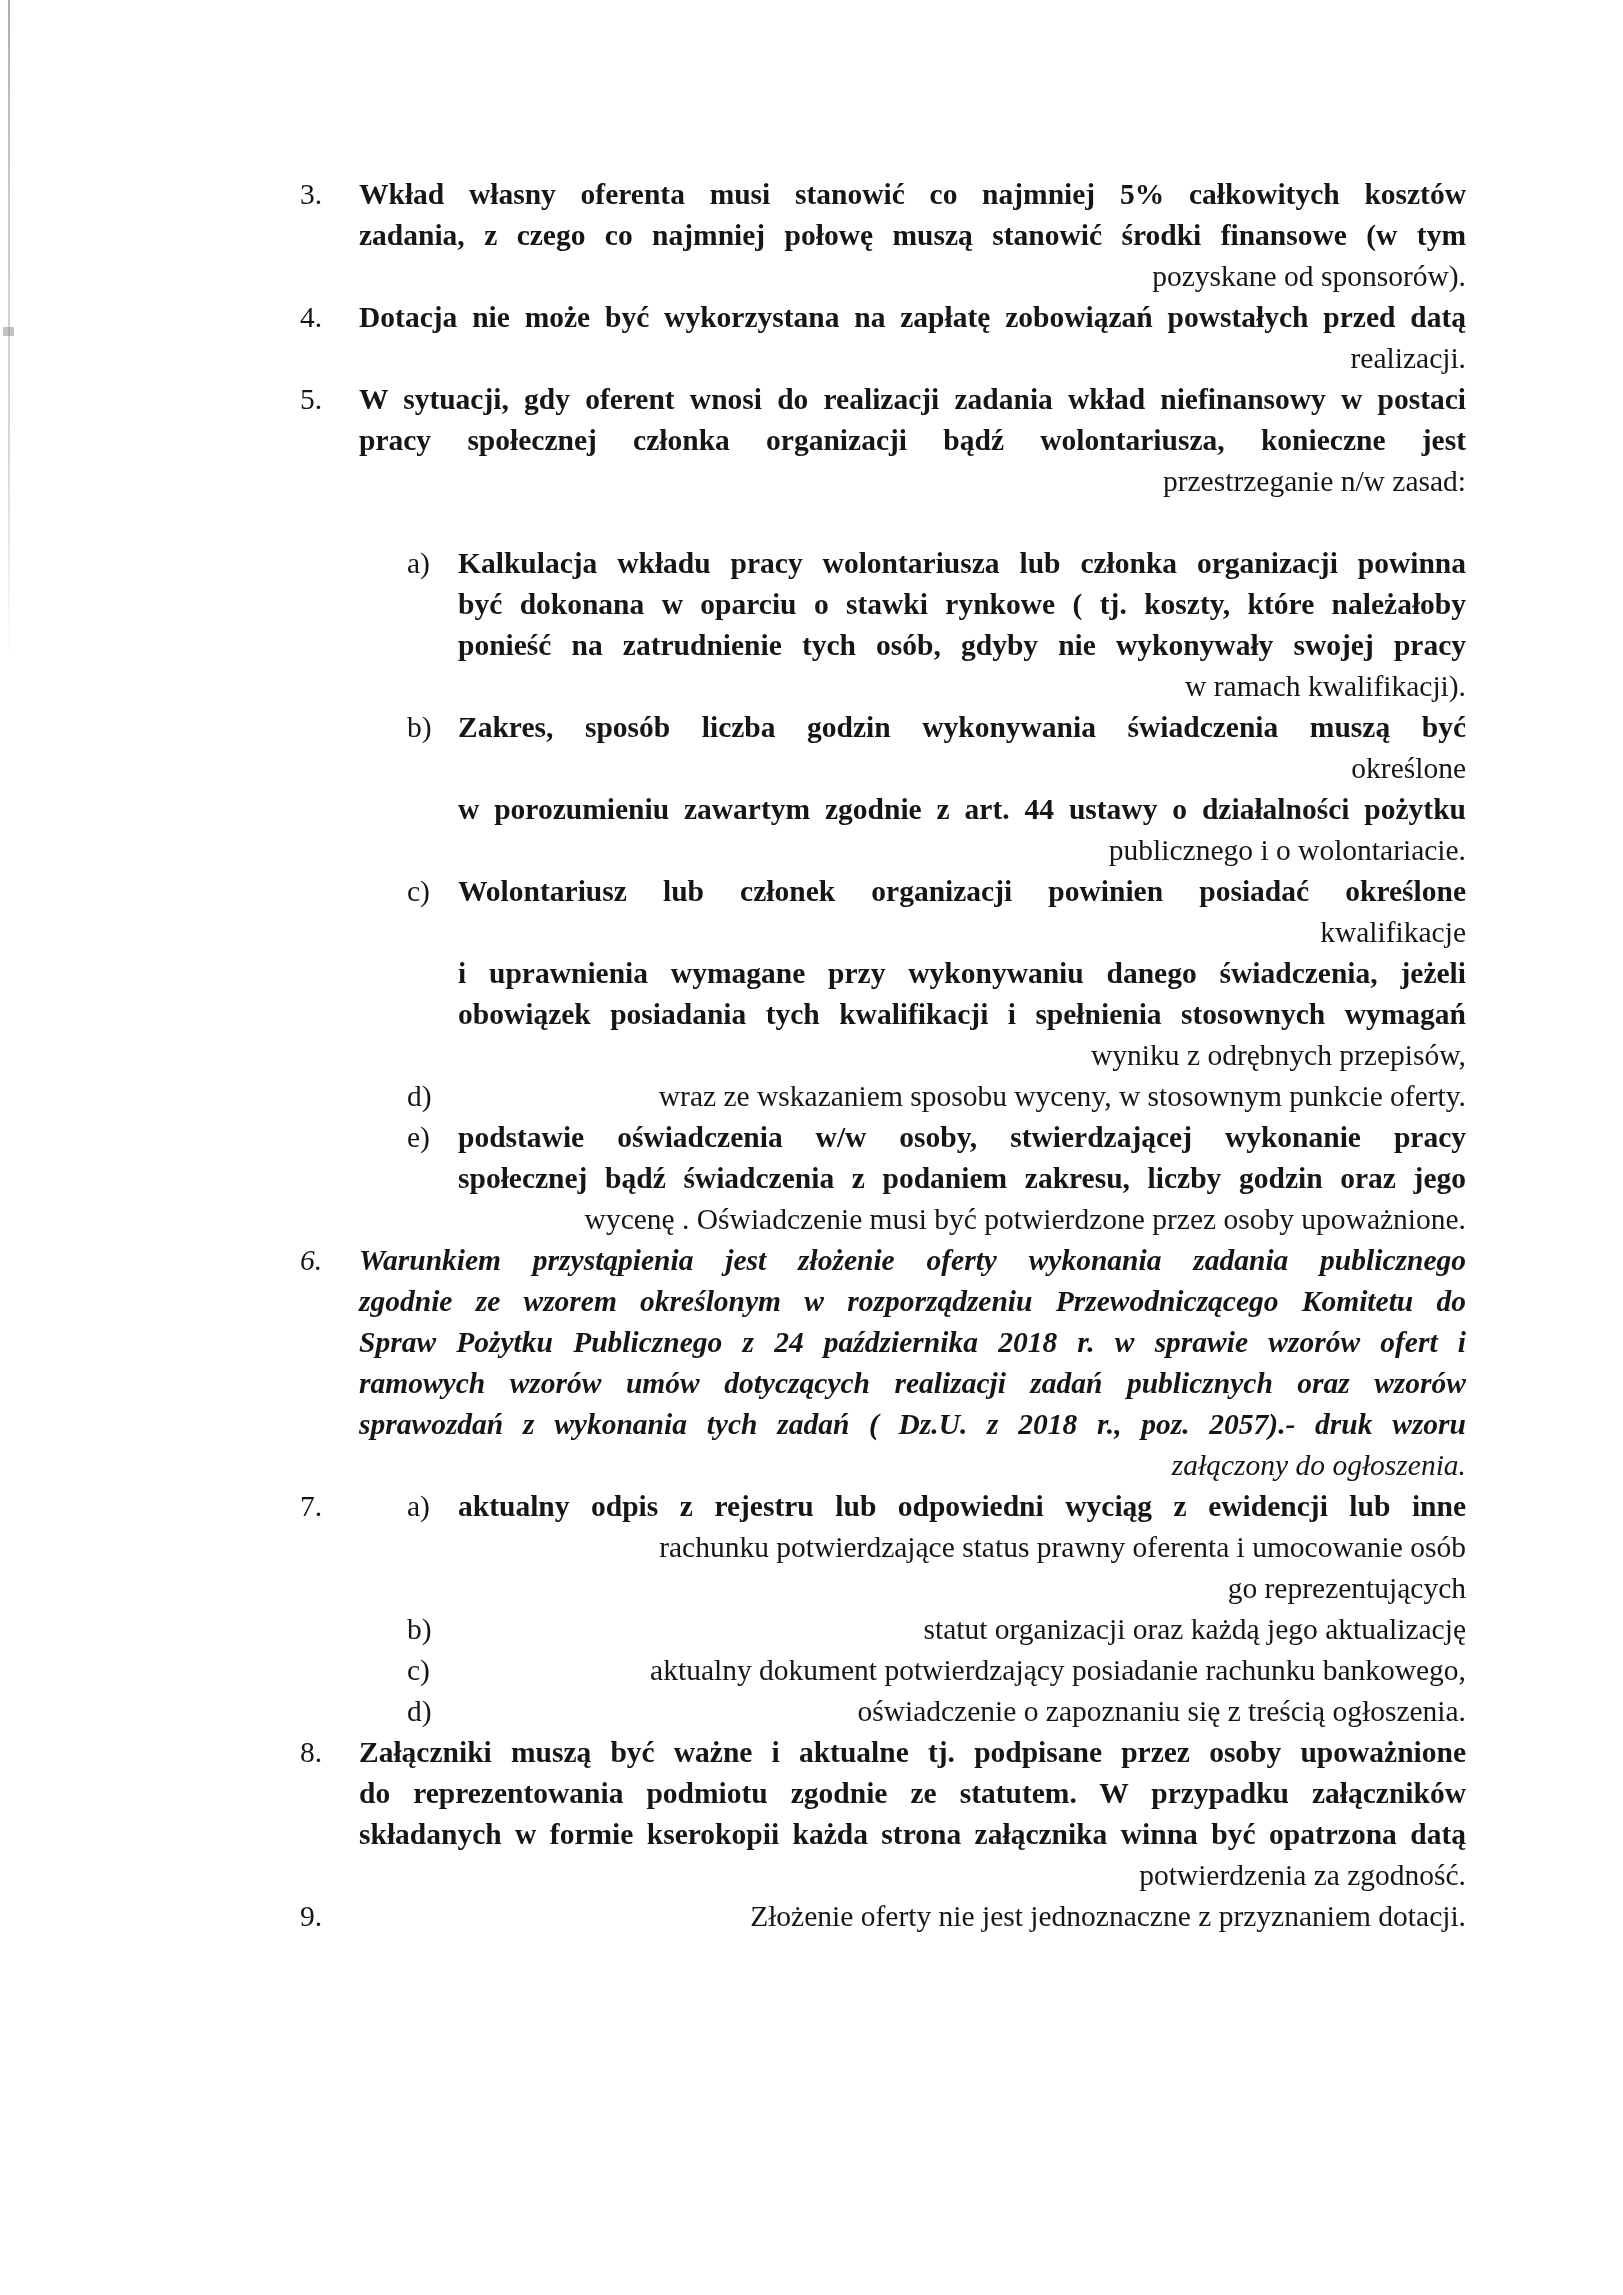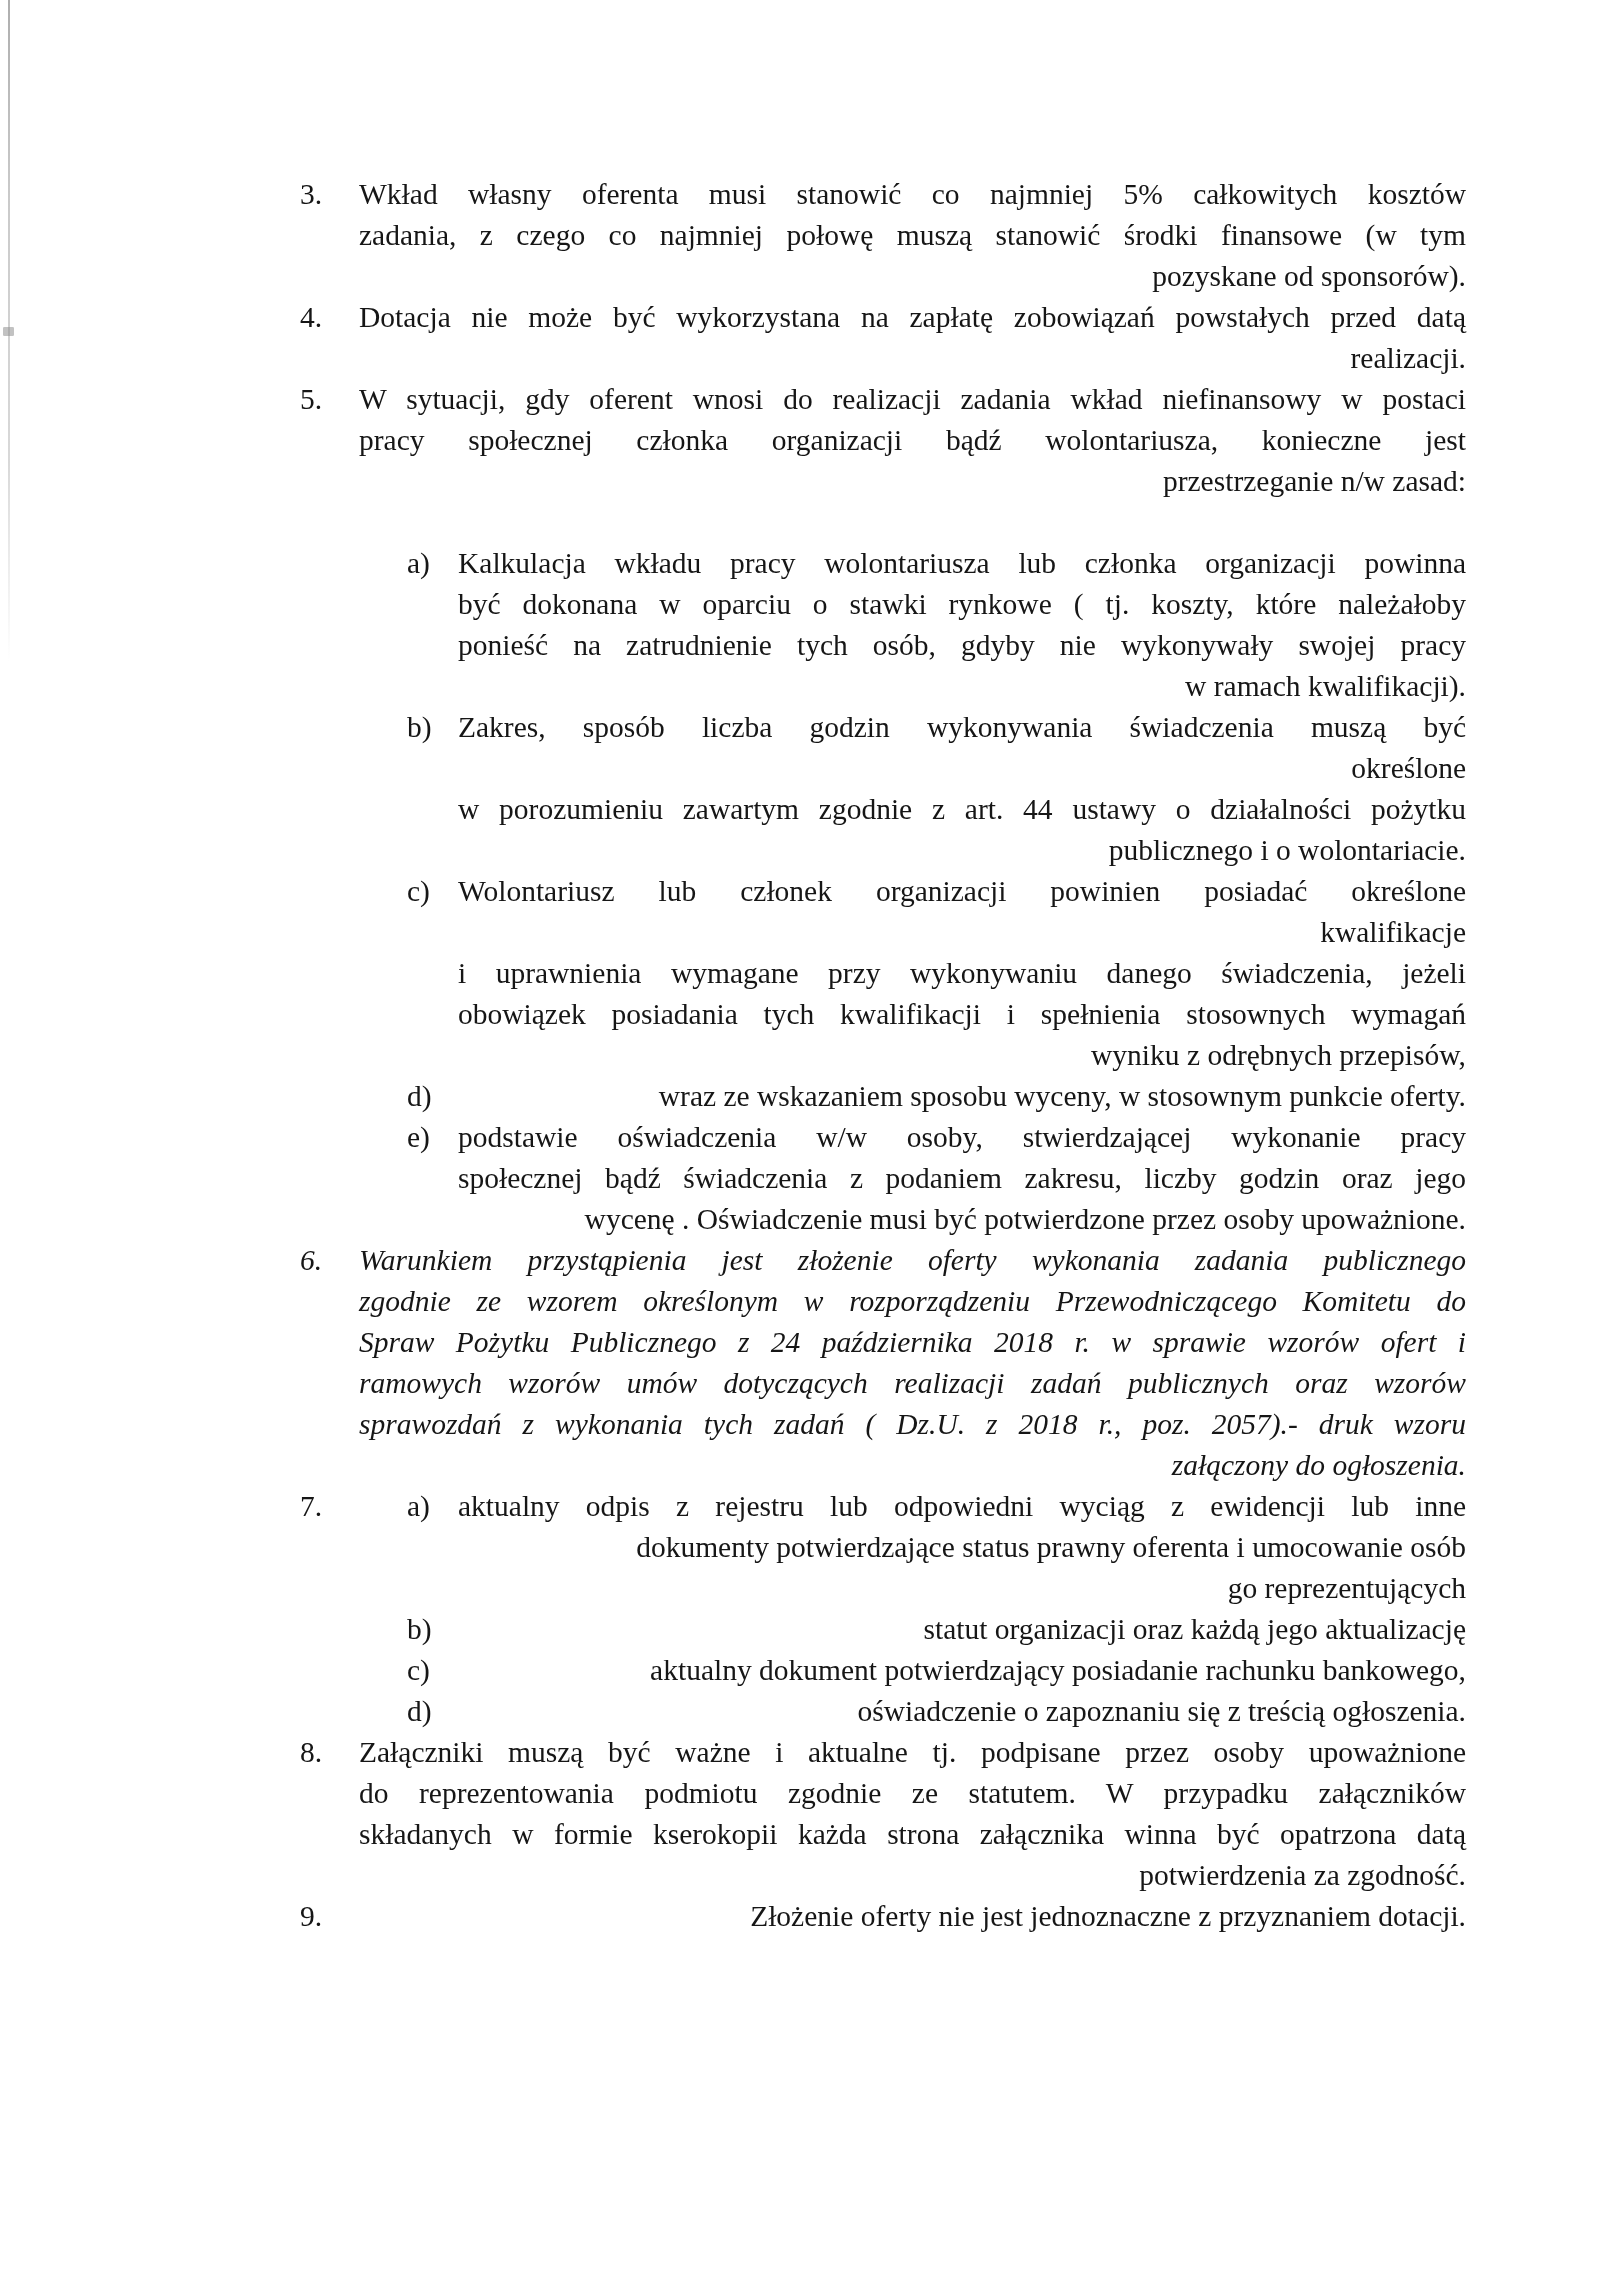--- a/index.html
+++ b/index.html
@@ -23,21 +23,21 @@
     background:#8f8f8f;opacity:.55;border-radius:1.3px;
   }
   .content{
     position:absolute;left:300px;top:174px;width:1166px;
   }
   .item{display:flex;align-items:flex-start;}
   .item.italic{font-style:italic;}
   .num{flex:none;width:59px;}
   .body{flex:1 1 auto;min-width:0;}
   .line{white-space:normal;}
-  .line.stretch{text-align:justify;text-align-last:justify;}
+  .line.stretch{text-align:justify;text-align-last:justify;font-weight:bold;}
   .line.plain{text-align:right;}
   .spacer{height:41px;}
   .sub{display:flex;align-items:flex-start;}
   .letter{flex:none;margin-left:48px;width:51px;}
   .sub-body{flex:1 1 auto;min-width:0;}
 </style>
 </head>
 <body>
 
 <div class="page">
@@ -121,21 +121,21 @@
           <div class="line plain">załączony do ogłoszenia.</div>
         </div>
       </div>
       <div class="item">
         <div class="num">7.</div>
         <div class="body">
           <div class="sub">
             <div class="letter">a)</div>
             <div class="sub-body">
               <div class="line stretch">aktualny odpis z rejestru lub odpowiedni wyciąg z ewidencji lub inne</div>
-              <div class="line plain">dokumenty potwierdzające status prawny oferenta i umocowanie osób</div>
+              <div class="line plain">rachunku potwierdzające status prawny oferenta i umocowanie osób</div>
               <div class="line plain">go reprezentujących</div>
             </div>
           </div>
           <div class="sub">
             <div class="letter">b)</div>
             <div class="sub-body">
               <div class="line plain">statut organizacji oraz każdą jego aktualizację</div>
             </div>
           </div>
           <div class="sub">

